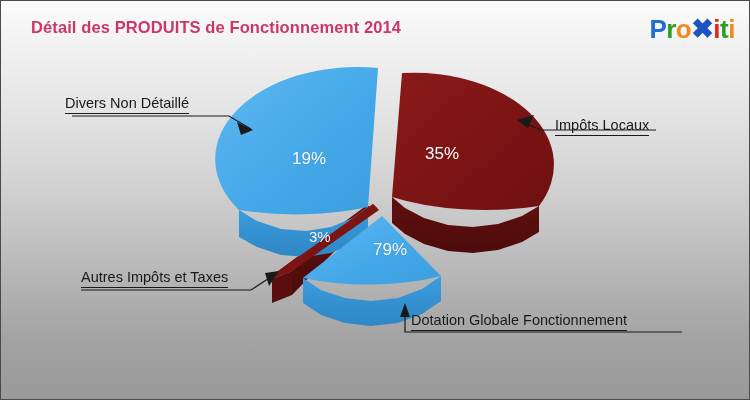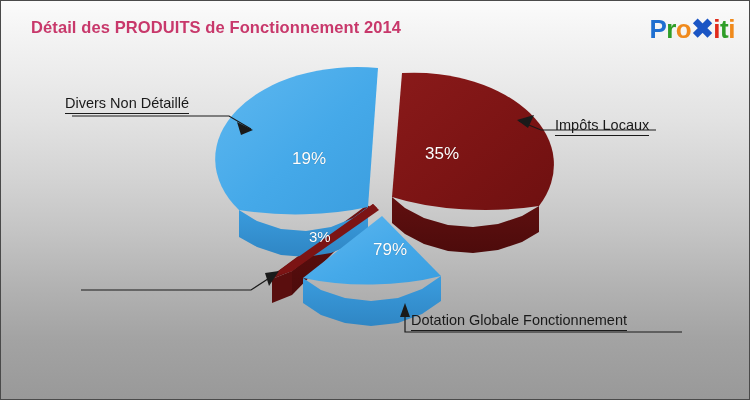--- a/index.html
+++ b/index.html
@@ -208,16 +208,17 @@
     </svg>
   </div>
 
   <div class="pct" id="pct-divers">19%</div>
   <div class="pct" id="pct-impots">35%</div>
   <div class="pct" id="pct-autres">3%</div>
   <div class="pct" id="pct-dotation">79%</div>
 
   <div class="callout" id="lbl-divers">Divers Non Détaillé</div>
   <div class="callout" id="lbl-impots">Impôts Locaux</div>
+  <div class="callout" id="lbl-autres">Autres Impôts et Taxes</div>
   <div class="callout" id="lbl-dotation">Dotation Globale Fonctionnement</div>
 
 
 </div>
 
 </body></html>

